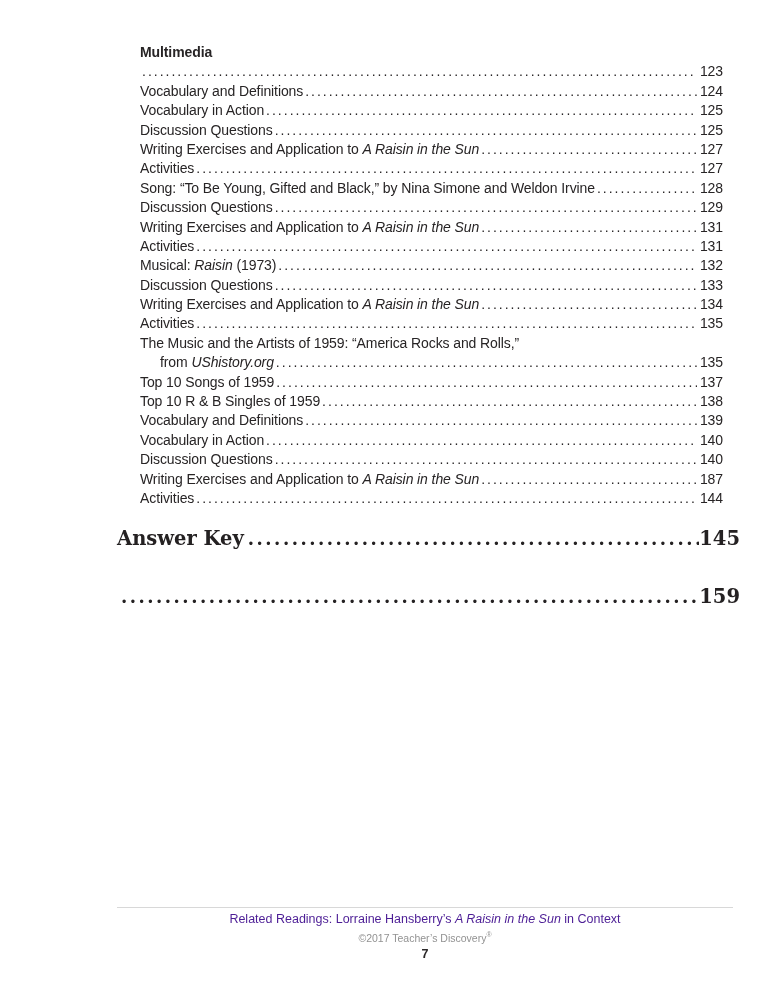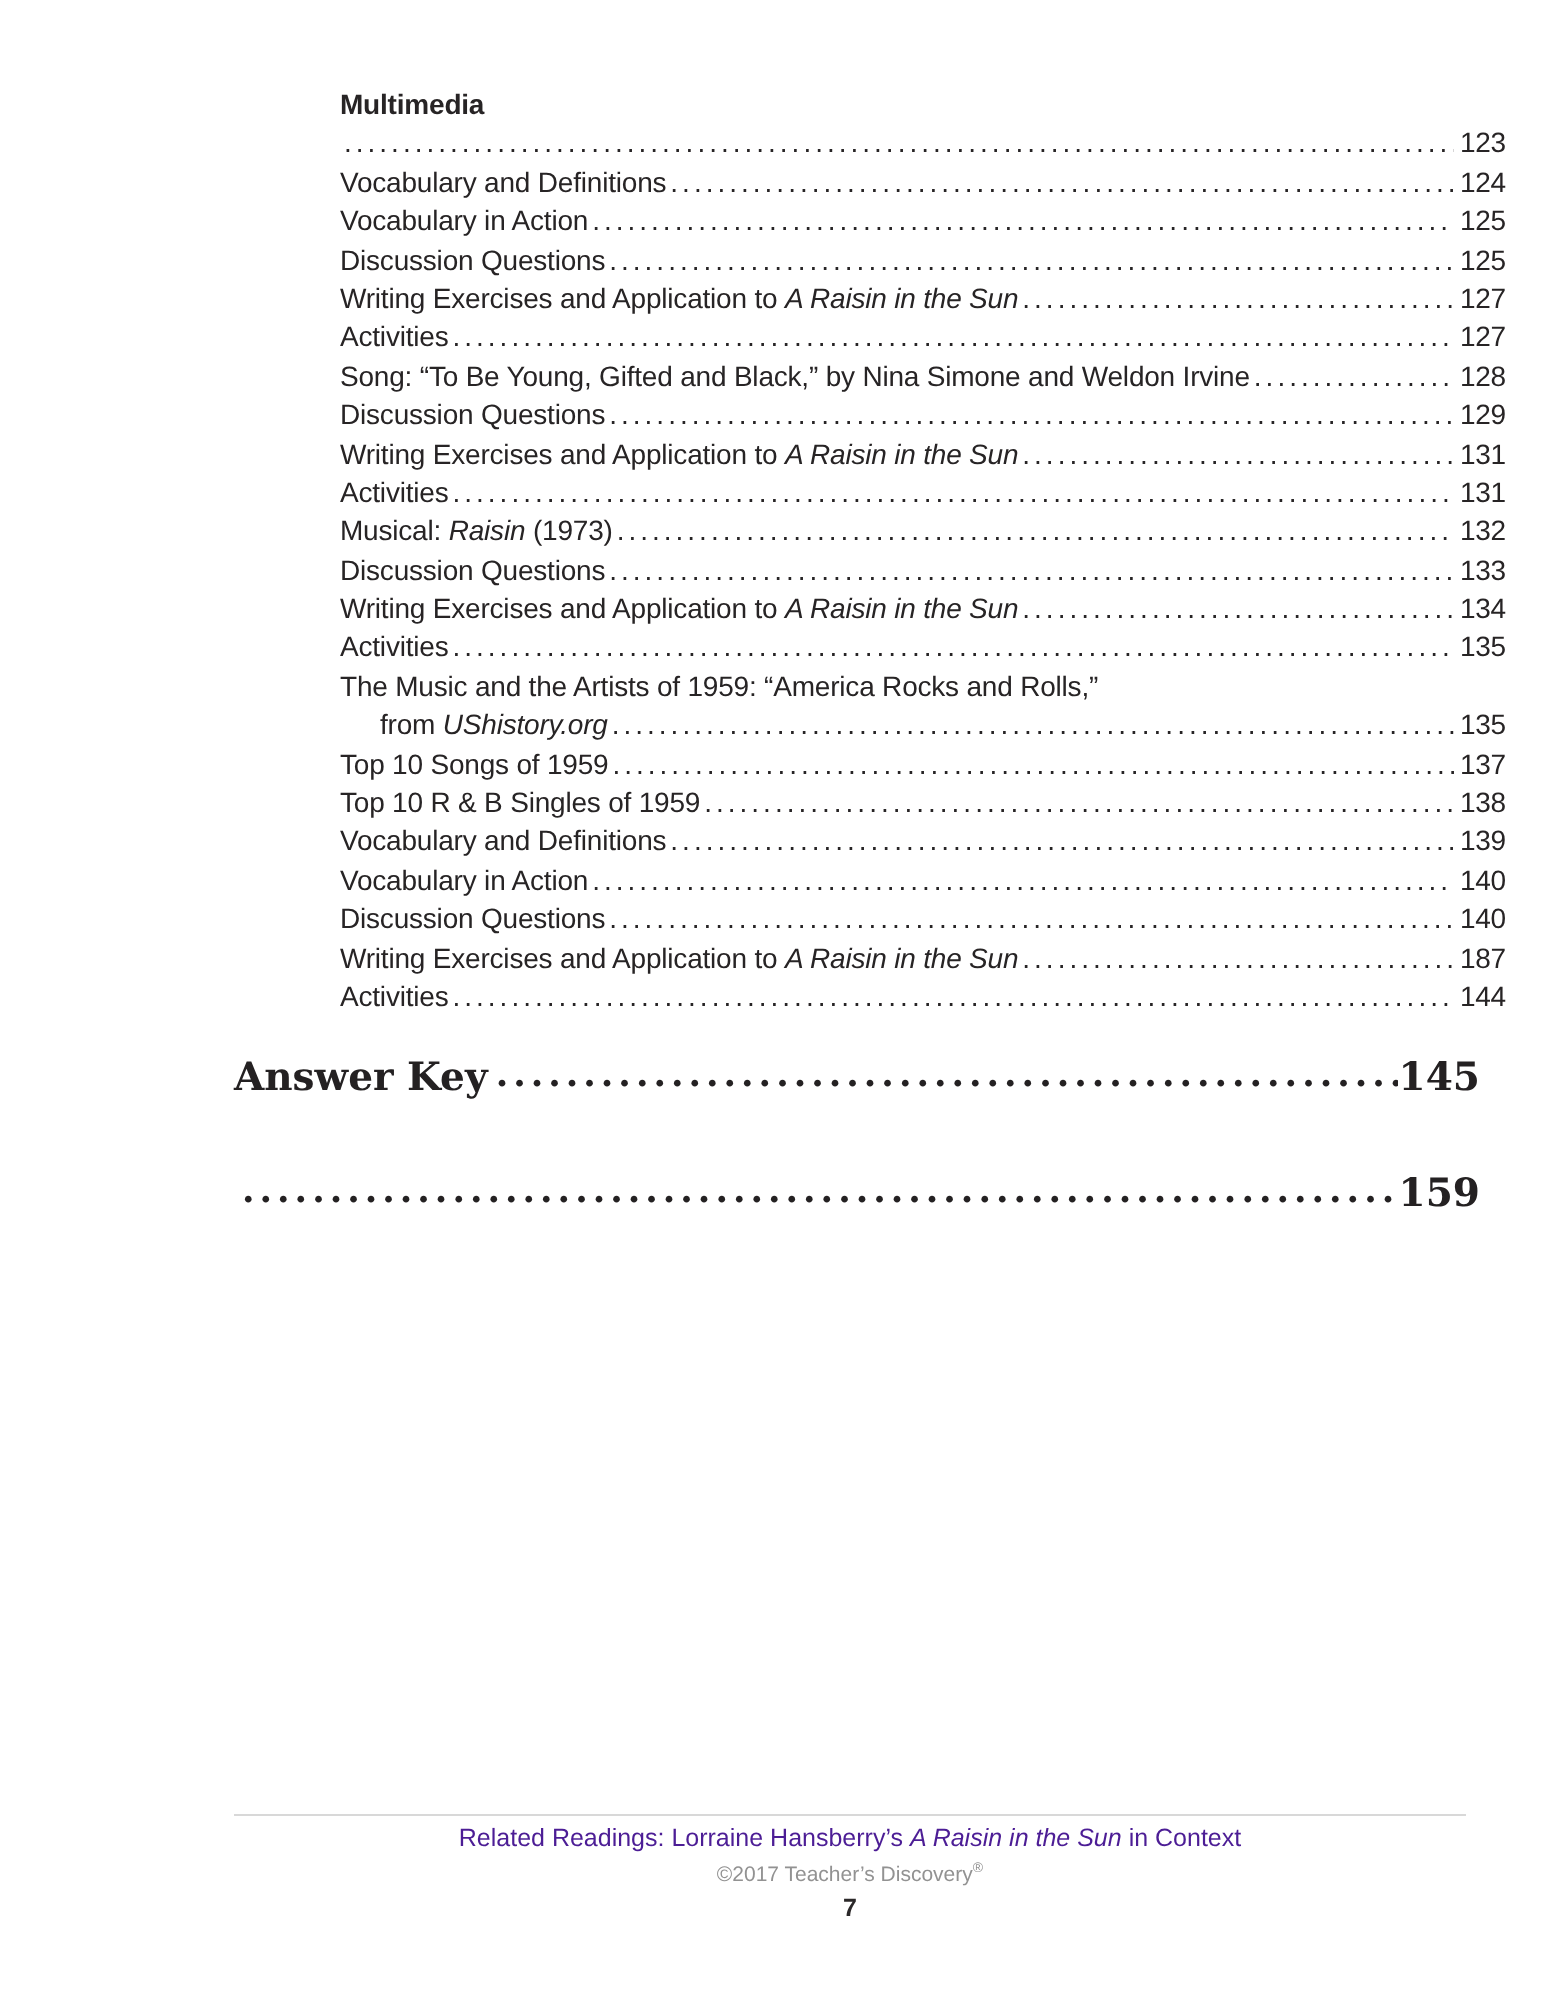--- a/index.html
+++ b/index.html
@@ -7,21 +7,21 @@
     position:relative;
     width:774px;height:1000px;
     background:#ffffff;
     font-family:"Liberation Sans", sans-serif;
     color:#272425;
     overflow:hidden;
   }
   
   .toc{
     position:absolute;
-    left:170px;top:43px;
+    left:140px;top:43px;
     width:583px;
     font-size:14px;
     letter-spacing:-0.1px;
   }
   .toc-row{
     display:flex;
     align-items:baseline;
     height:19.4px;
     line-height:19.4px;
     white-space:nowrap;
@@ -43,21 +43,21 @@
     flex:0 0 auto;
     min-width:26px;
     text-align:right;
   }
   
   .section-row{
     position:absolute;
     left:117px;
     width:623px;
     display:flex;
-    align-items:flex-start;
+    align-items:center;
     font-family:"DejaVu Serif", serif;
     font-weight:bold;
     font-size:19.5px;
     color:#242122;
     white-space:nowrap;
   }
   .section-row .leader{
     letter-spacing:2.5px;
     font-size:18px;
     margin-left:4px;

